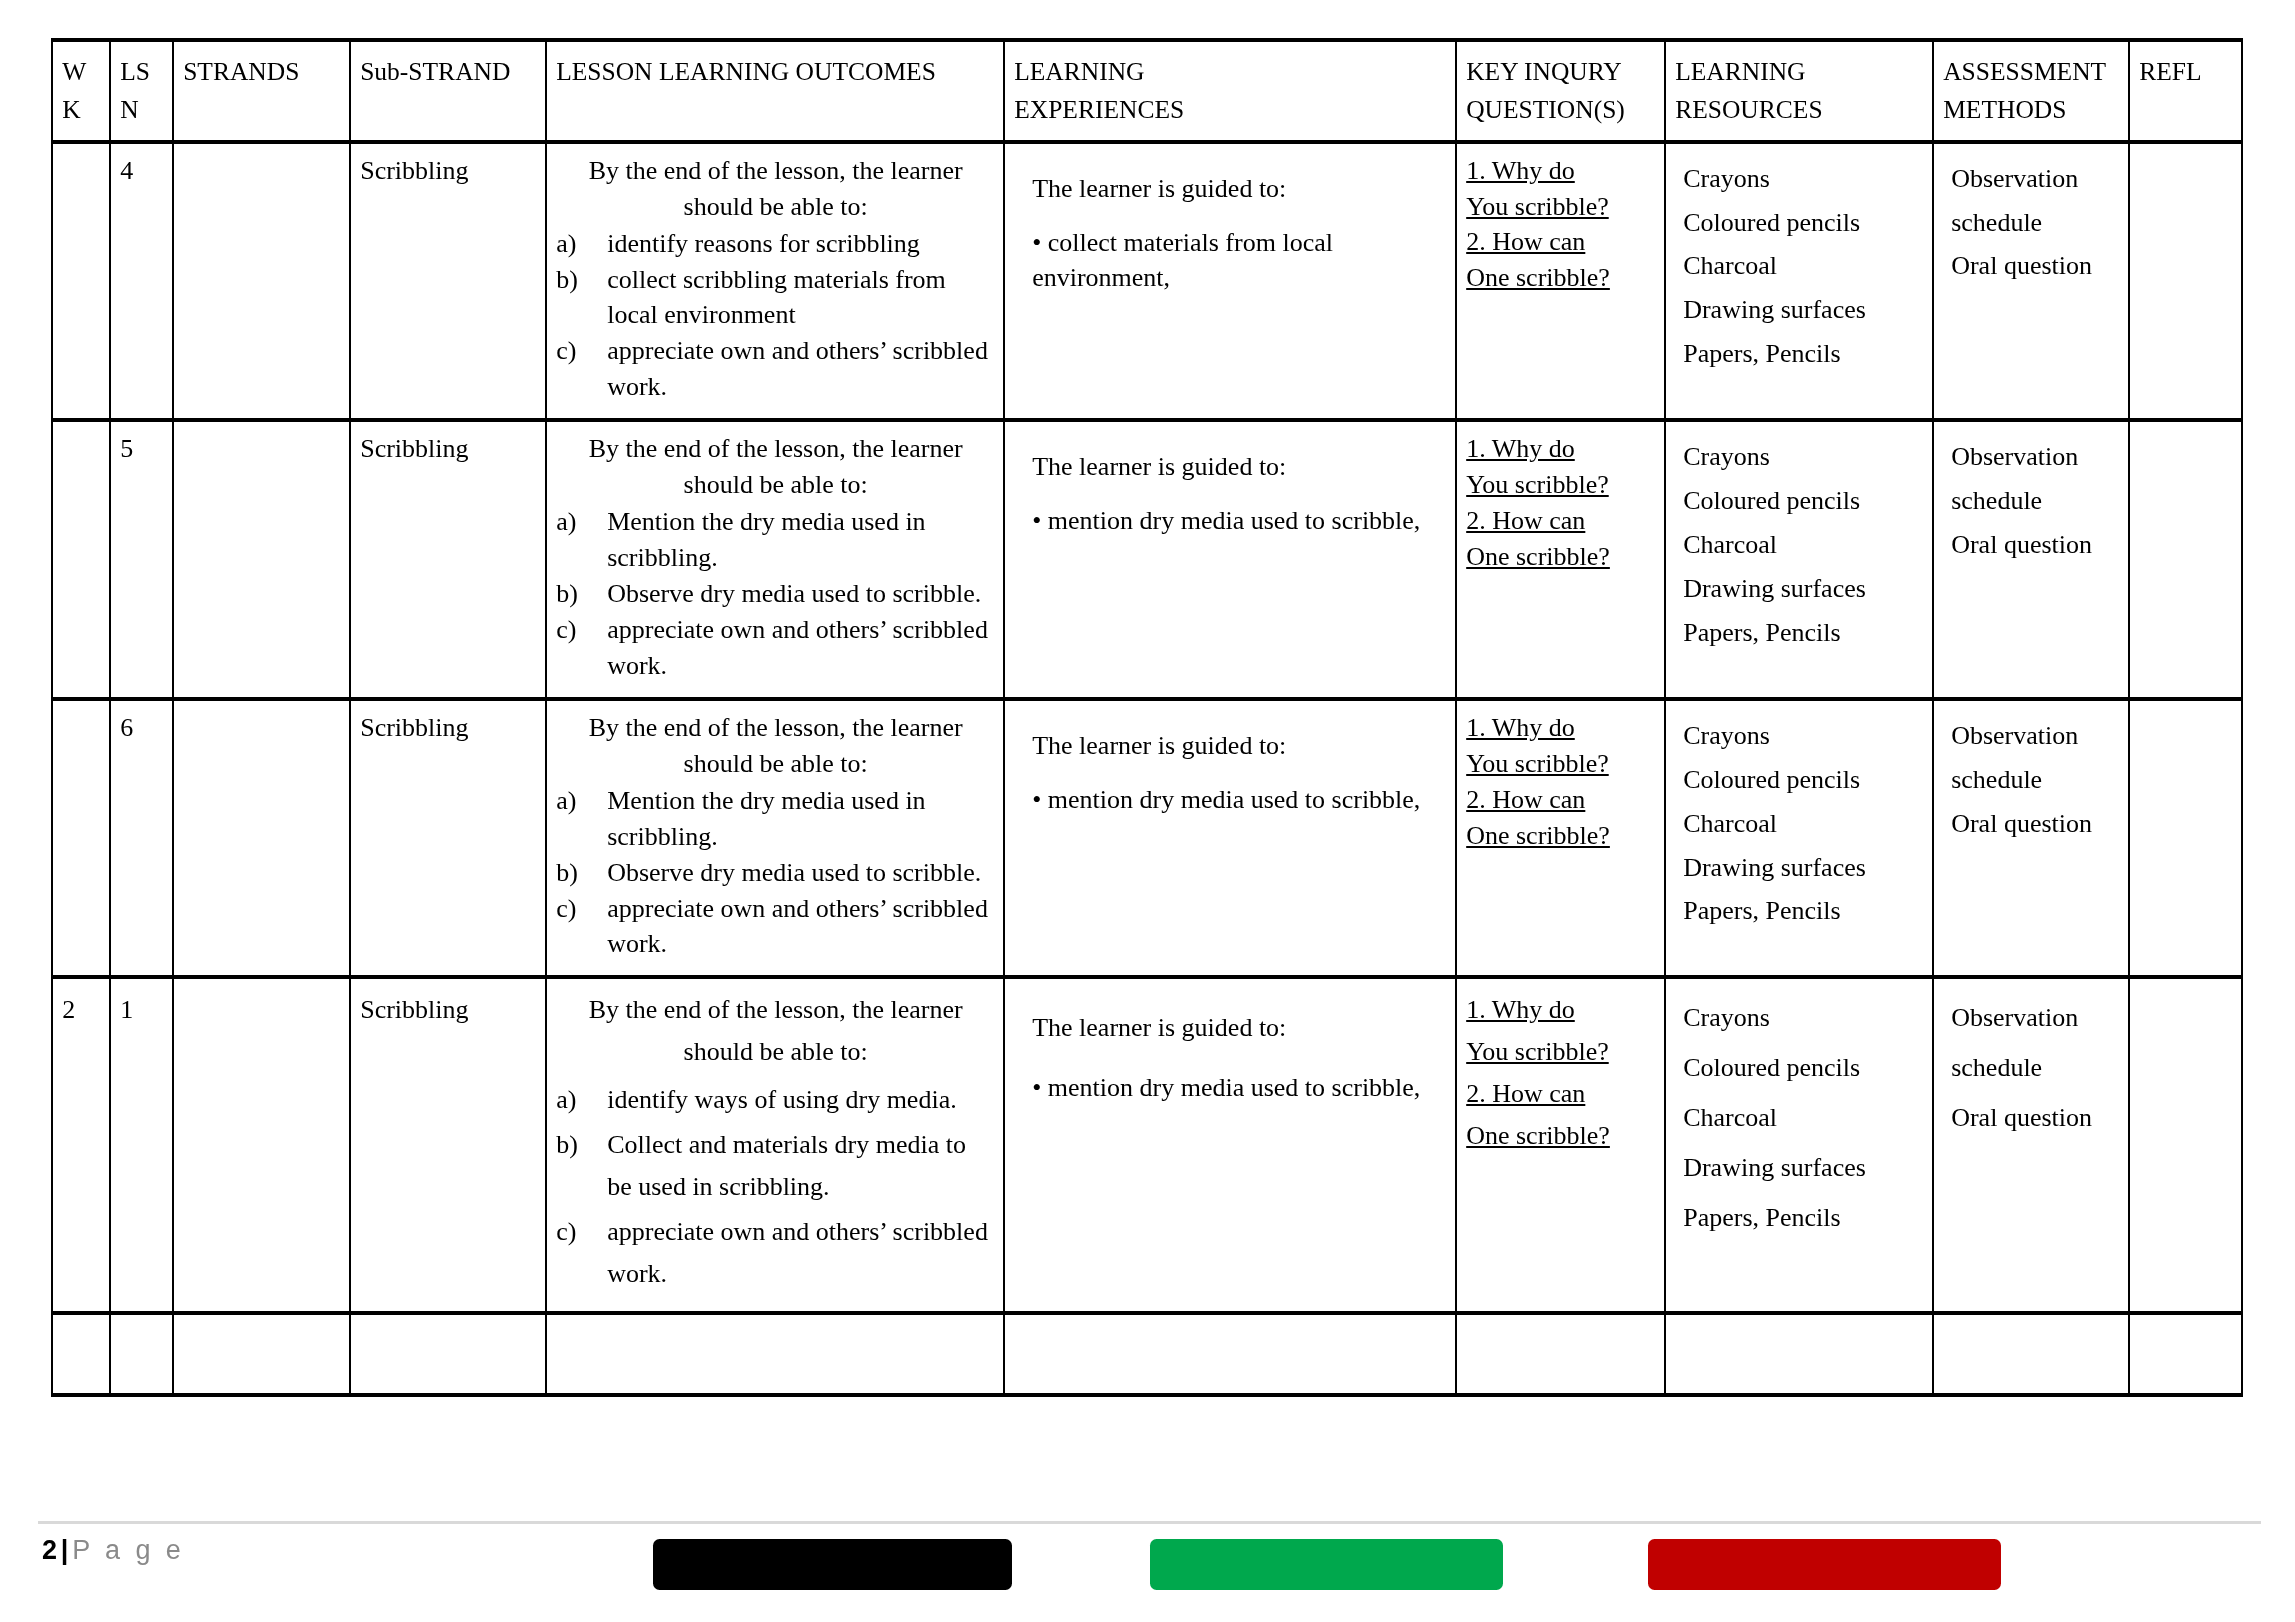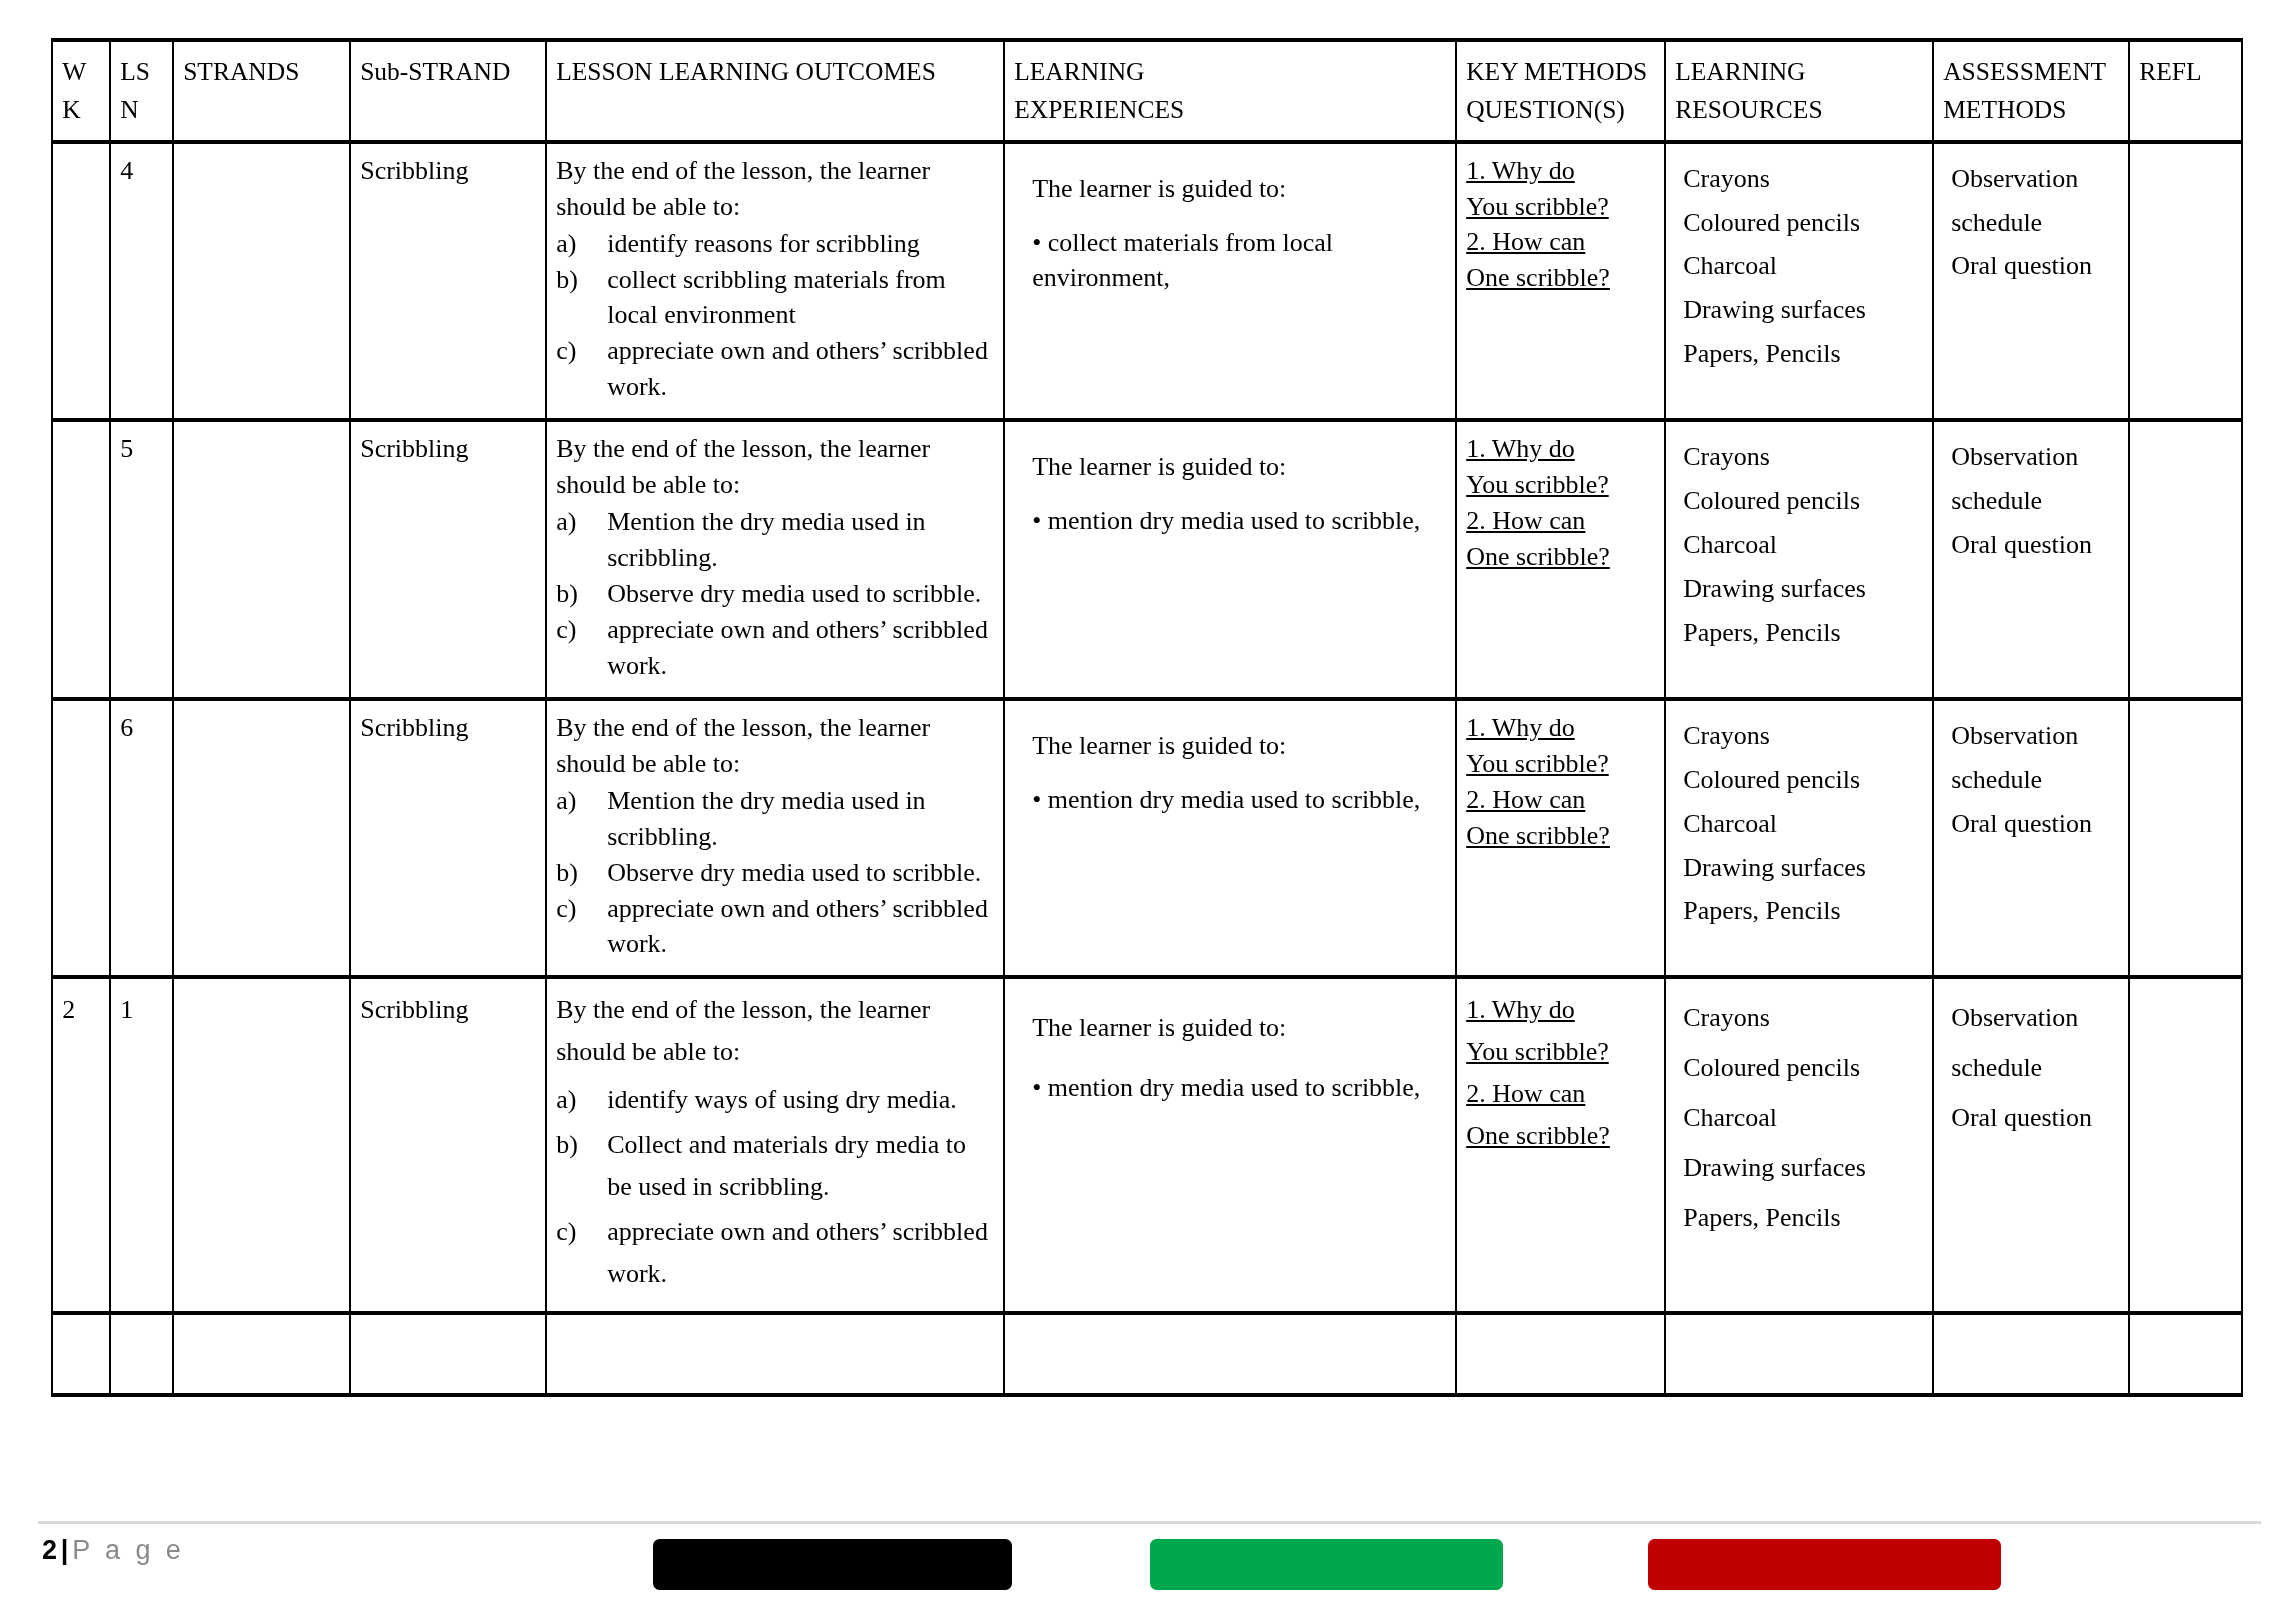--- a/index.html
+++ b/index.html
@@ -75,21 +75,21 @@
 
   
   col.c-wk      { width: 58px;  }
   col.c-lsn     { width: 63px;  }
   col.c-strands { width: 177px; }
   col.c-sub     { width: 196px; }
 
   .cell-num { font-size: 27px; }
 
   
-  .lead { margin: 0 0 1.3px 0; }
+  .lead { margin: 0 0 1.3px 0; text-align: center; }
   ol.abc {
     list-style: none;
     margin: 0;
     padding: 0;
   }
   ol.abc > li {
     position: relative;
     padding-left: 51px;
     margin: 0;
   }
@@ -199,21 +199,21 @@
             <div>Sub-STRAND</div>
           </td>
           <td>
             <div>LESSON LEARNING OUTCOMES</div>
           </td>
           <td>
             <div>LEARNING</div>
             <div>EXPERIENCES</div>
           </td>
           <td>
-            <div>KEY METHODS</div>
+            <div>KEY INQURY</div>
             <div>QUESTION(S)</div>
           </td>
           <td>
             <div>LEARNING</div>
             <div>RESOURCES</div>
           </td>
           <td>
             <div>ASSESSMENT</div>
             <div>METHODS</div>
           </td>

